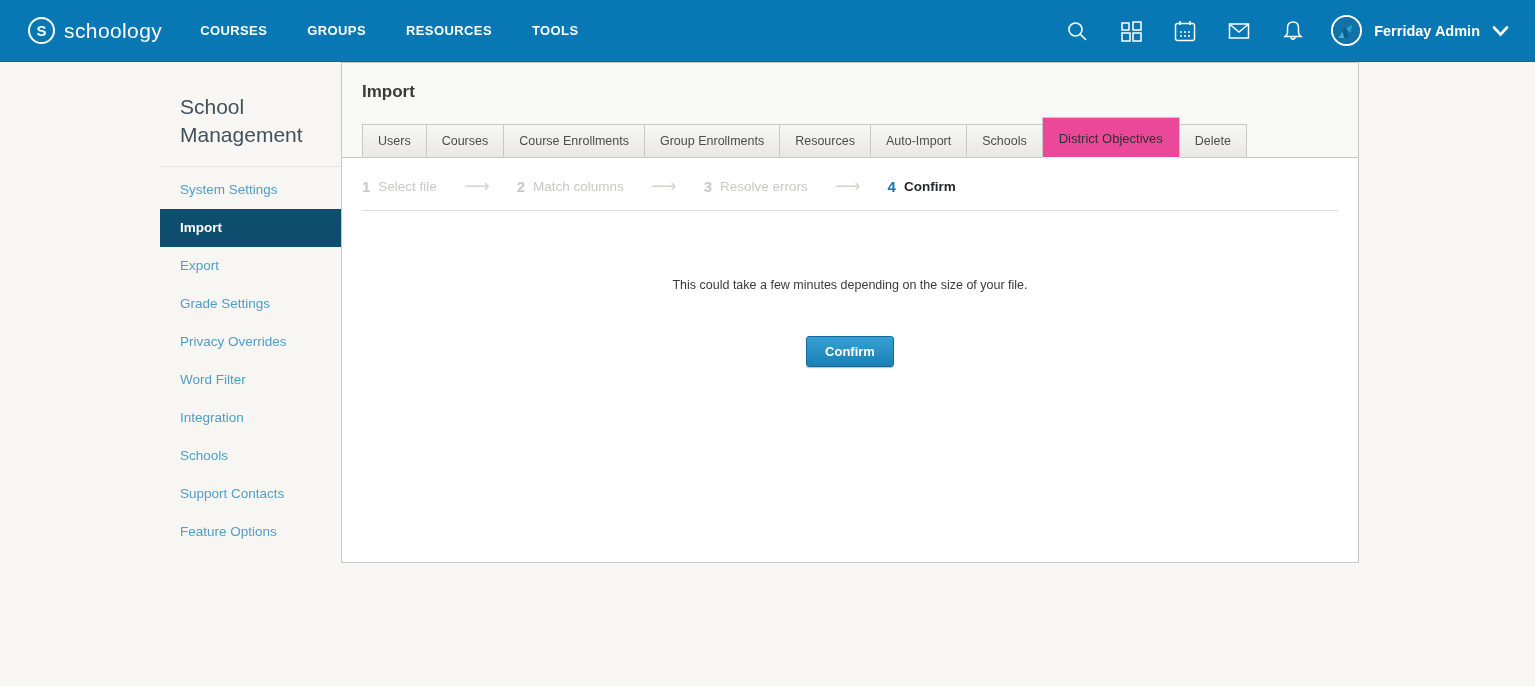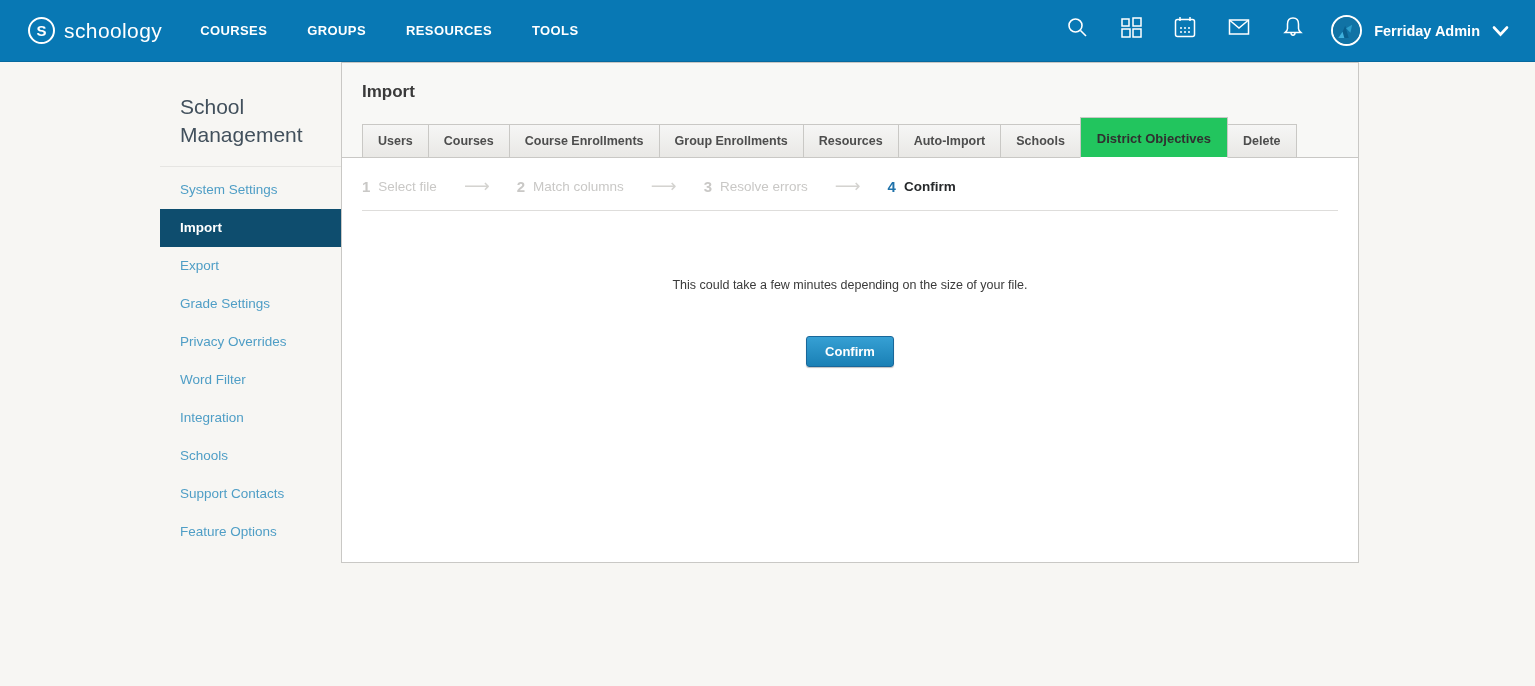--- a/index.html
+++ b/index.html
@@ -23,21 +23,21 @@
     width:27px; height:27px; border:2px solid #fff; border-radius:50%;
     display:flex; align-items:center; justify-content:center;
     color:#fff; font-size:15px; font-weight:bold; line-height:1;
   }
   .brand-word { color:#fff; font-size:21px; font-weight:400; letter-spacing:0.4px; margin-left:9px; }
   .nav-menu { display:flex; margin-left:38px; }
   .nav-menu-item {
     color:#fff; font-size:13px; font-weight:bold; letter-spacing:0.4px;
     margin-right:40px; cursor:pointer; white-space:nowrap;
   }
-  .nav-right { margin-left:auto; display:flex; align-items:flex-start; margin-right:26px; }
+  .nav-right { margin-left:auto; display:flex; align-items:center; margin-right:26px; }
   .nav-icon { width:24px; height:24px; margin-left:30px; cursor:pointer; display:block; }
   .nav-icon svg { display:block; width:100%; height:100%; }
   .profile { display:flex; align-items:center; margin-left:26px; cursor:pointer; }
   .avatar {
     width:31px; height:31px; border-radius:50%; border:2px solid #fff;
     overflow:hidden; background:#1173a5; position:relative;
   }
   .avatar svg { display:block; width:100%; height:100%; }
   .profile-name { color:#fff; font-size:14.5px; font-weight:bold; margin-left:12px; white-space:nowrap; }
   .profile-caret { width:17px; height:12px; margin-left:12px; }
@@ -62,25 +62,25 @@
     background:#ffffff; border:1px solid #c9c8c5;
   }
   .panel-header {
     background:#f8f8f6; padding:19px 20px 0 20px; border-bottom:1px solid #c9c8c5;
   }
   .panel-title { font-size:17px; font-weight:bold; color:#3a3a3a; margin-bottom:15px; }
   .tabs { display:flex; align-items:flex-end; margin-bottom:-1px; position:relative; }
   .tab {
     padding:9px 15px; background:linear-gradient(#f6f6f5,#e9e8e5);
     border:1px solid #c9c8c5; margin-right:-1px;
-    font-size:12.5px; font-weight:bold; color:#4d4d4d;
+    font-size:12.5px; font-weight:normal; color:#4d4d4d;
     white-space:nowrap; cursor:pointer;
   }
   .tab.active {
-    background:#22c55e; border-bottom:1px solid #fff;
+    background:#ec4899; border-bottom:1px solid #fff;
     padding:13px 16px 11px 16px; font-size:13px; color:#303030;
     position:relative; z-index:2;
   }
   .panel-body { padding:17px 20px 0 20px; }
   .stepper { display:flex; align-items:center; padding-top:2px; }
   .step { display:flex; align-items:center; }
   .step-num { font-size:15px; font-weight:bold; color:#c9c8c6; margin-right:8px; }
   .step-label { font-size:13.5px; color:#c9c8c6; }
   .step-arrow { color:#d4d3d0; font-size:18px; margin:0 27px; line-height:1; }
   .step:last-child .step-arrow { display:none; }

